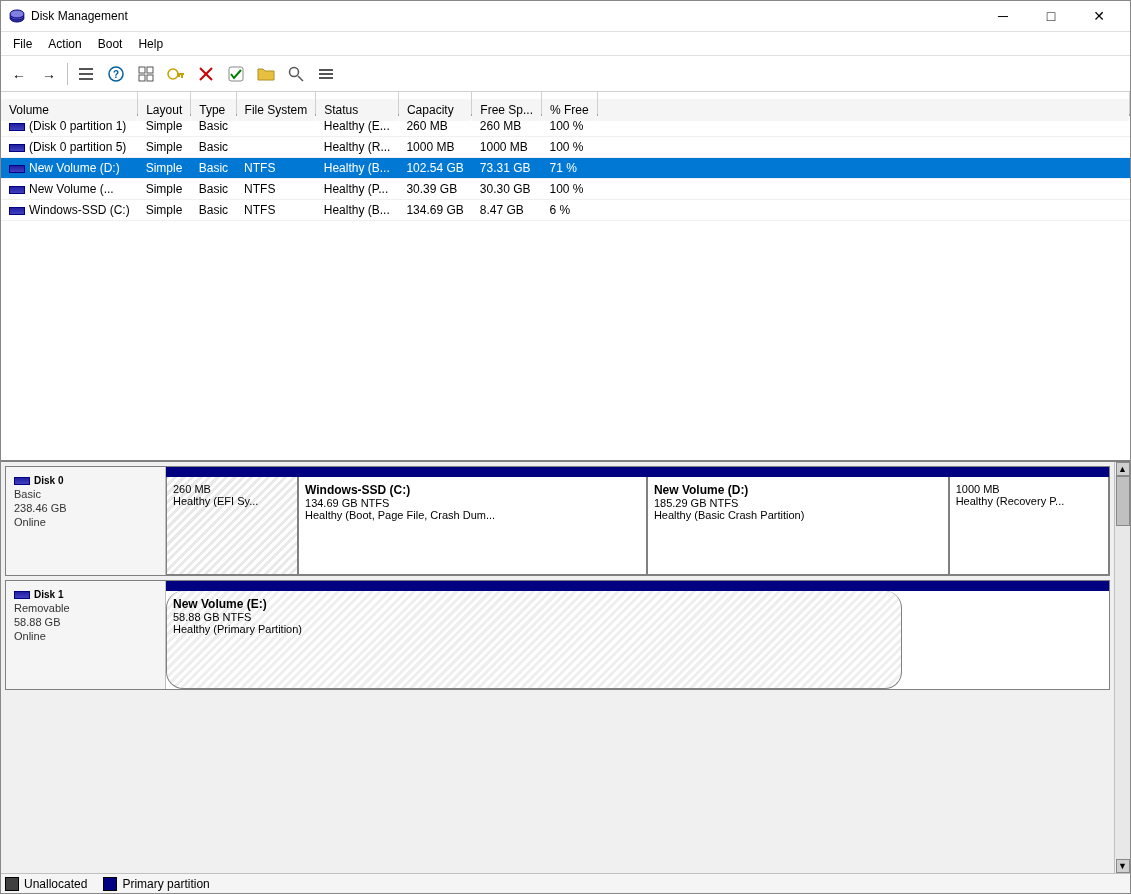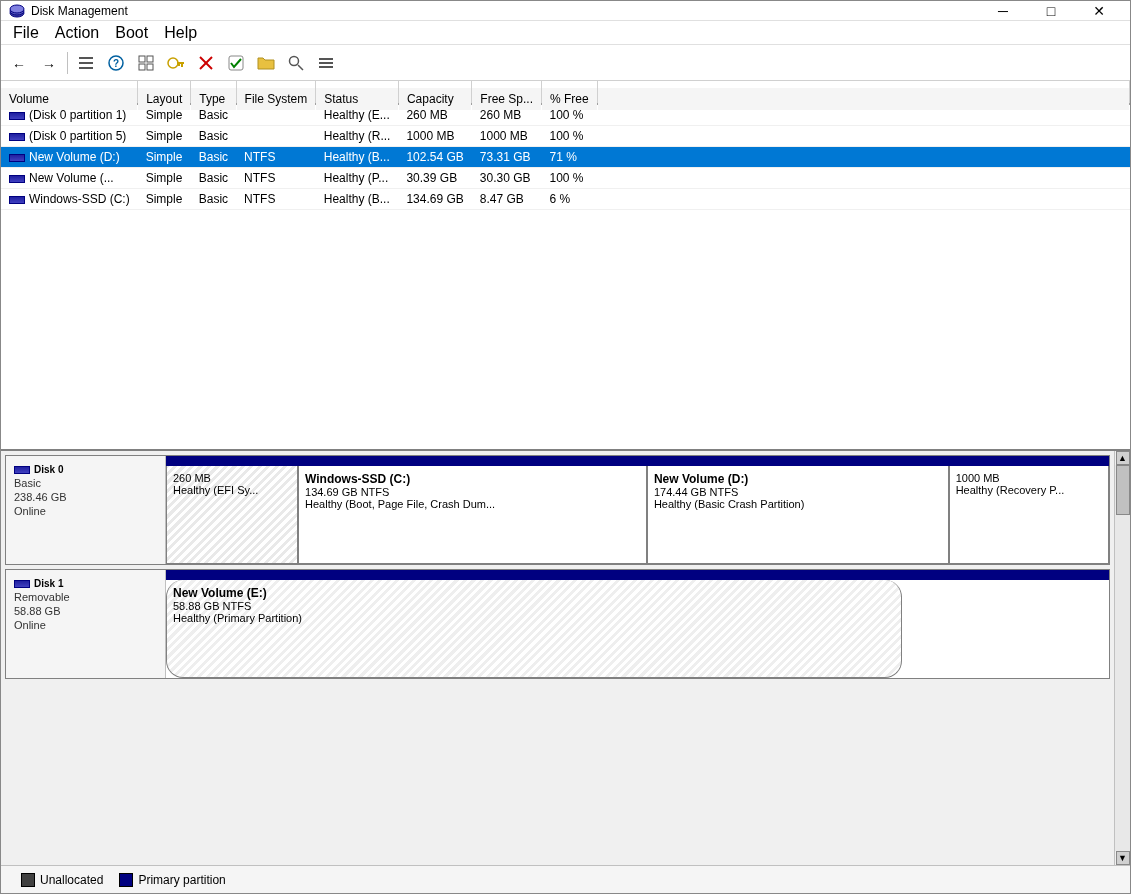--- a/index.html
+++ b/index.html
@@ -13,21 +13,21 @@
     }
     .window {
       width: 1131px;
       height: 894px;
       background: #ffffff;
       border: 1px solid #888;
       display: flex;
       flex-direction: column;
     }
     .title-bar {
-      height: 20px;
+      height: 31px;
       background: #ffffff;
       display: flex;
       align-items: center;
       padding: 0 8px;
       border-bottom: 1px solid #e0e0e0;
       user-select: none;
     }
     .title-bar-icon {
       width: 16px;
       height: 16px;
@@ -61,21 +61,21 @@
       height: 24px;
       background: #ffffff;
       display: flex;
       align-items: center;
       padding: 0 4px;
       border-bottom: 1px solid #e0e0e0;
     }
     .menu-item {
       padding: 2px 8px;
       cursor: pointer;
-      font-size: 16px;
+      font-size: 12px;
     }
     .toolbar {
       height: 36px;
       background: #ffffff;
       display: flex;
       align-items: center;
       padding: 2px 4px;
       border-bottom: 1px solid #d0d0d0;
       gap: 2px;
     }
@@ -219,26 +219,26 @@
       font-weight: bold;
       font-size: 12px;
     }
     .partition-size {
       font-size: 11px;
     }
     .partition-status {
       font-size: 11px;
     }
     .legend-area {
-      height: 28px;
+      height: 20px;
       background: #f5f5f5;
       border-top: 1px solid #c0c0c0;
       display: flex;
       align-items: center;
-      padding: 0 20px;
+      padding: 0 4px;
       gap: 16px;
       font-size: 12px;
     }
     .legend-item {
       display: flex;
       align-items: center;
       gap: 5px;
     }
     .legend-box {
       width: 14px;
@@ -451,21 +451,21 @@
               </div>
 
               <div class="partition-cell" style="width:37%;">
                 <span class="partition-name">Windows-SSD  (C:)</span>
                 <span class="partition-size">134.69 GB NTFS</span>
                 <span class="partition-status">Healthy (Boot, Page File, Crash Dum...</span>
               </div>
 
               <div class="partition-cell" style="width:32%;">
                 <span class="partition-name">New Volume  (D:)</span>
-                <span class="partition-size">174.44 GB NTFS</span>
+                <span class="partition-size">185.29 GB NTFS</span>
                 <span class="partition-status">Healthy (Basic Crash Partition)</span>
               </div>
 
               <div class="partition-cell" style="flex:1;">
                 <span class="partition-size">1000 MB</span>
                 <span class="partition-status">Healthy (Recovery P...</span>
               </div>
             </div>
           </div>
         </div>

